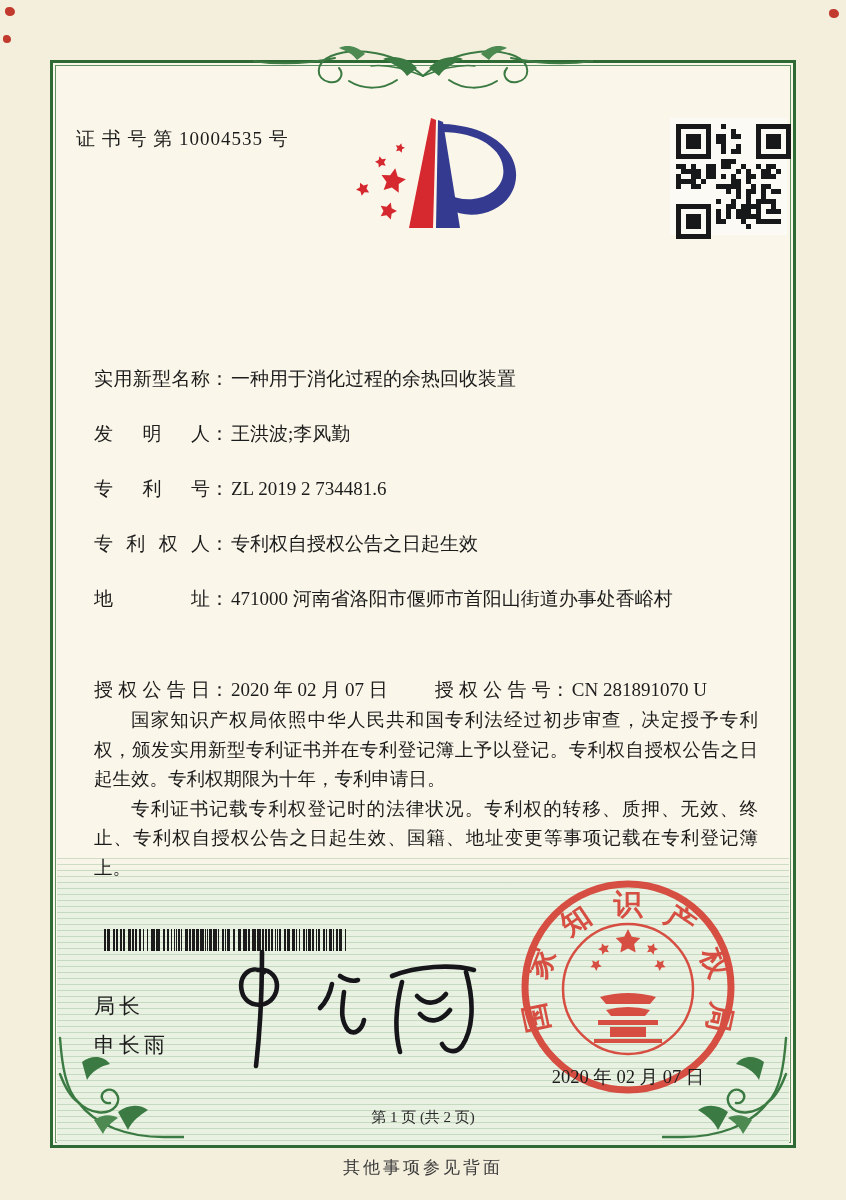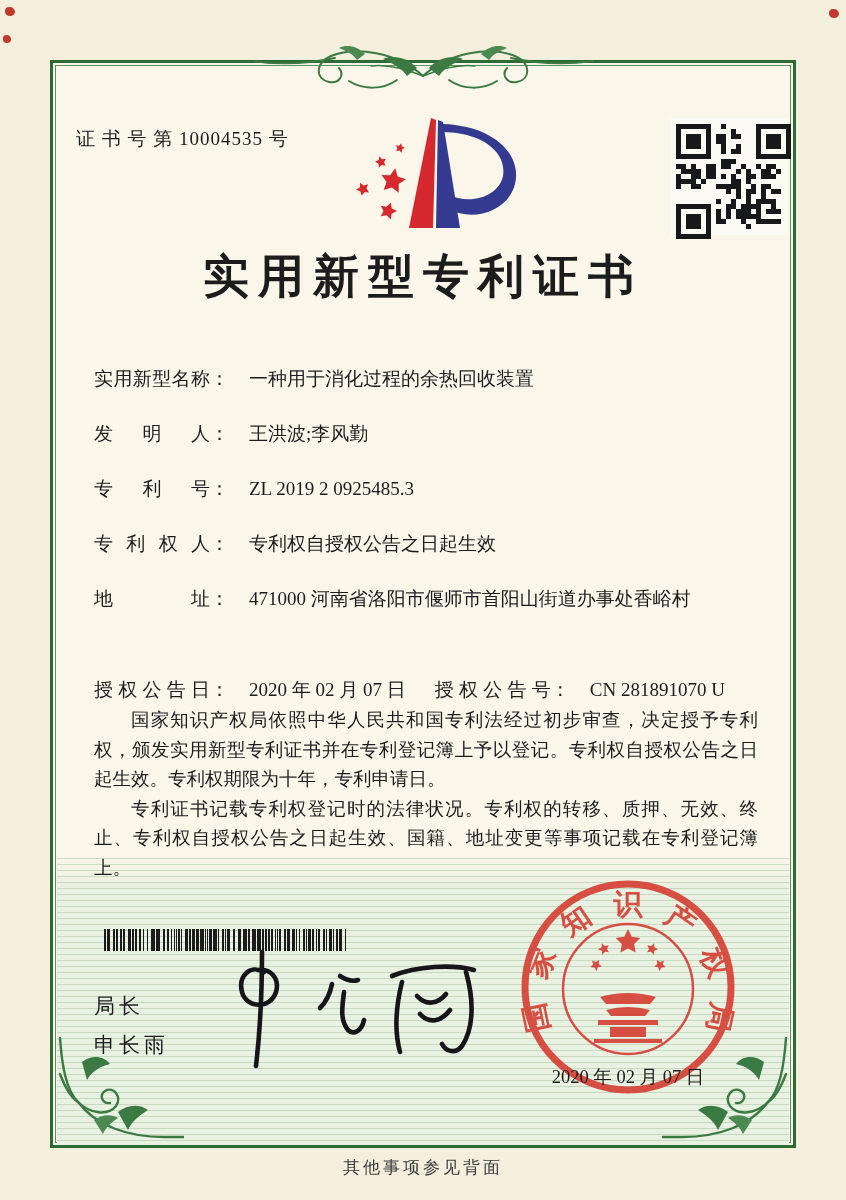--- a/index.html
+++ b/index.html
@@ -19,21 +19,21 @@
   .qr{position:absolute;left:670px;top:118px;width:117px;height:117px;background:#fbfaf4;}
   .qr .m{position:absolute;background:#17181a;}
   .qf{position:absolute;width:35px;height:35px;background:#17181a;}
   .qf::before{content:"";position:absolute;left:5px;top:5px;width:25px;height:25px;background:#fbfaf4;}
   .qf::after{content:"";position:absolute;left:10px;top:10px;width:15px;height:15px;background:#17181a;}
   .title{position:absolute;left:0;right:0;top:246px;margin:0;text-align:center;
          font-size:46px;font-weight:700;letter-spacing:9px;}
   .fields{position:absolute;left:94px;top:366px;width:670px;}
   .frow{height:55px;font-size:19px;}
   .flabel{display:inline-block;width:116px;text-align:justify;text-align-last:justify;vertical-align:top;}
-  .fval{margin-left:20px;}
+  .fval{margin-left:2px;}
   .grant{position:absolute;left:94px;top:677px;font-size:19px;width:670px;}
   .grant .g1{display:inline-block;width:336px;}
   .body-text{position:absolute;left:94px;top:706px;width:664px;font-size:18.5px;
              line-height:29.5px;text-align:justify;}
   .body-text p{margin:0;text-indent:2em;}
   .barcode{position:absolute;left:104px;top:929px;width:246px;height:22px;}
   .barcode .b{position:absolute;top:0;bottom:0;background:#1b1b1b;}
   .signer-title{position:absolute;left:94px;top:992px;font-size:21px;letter-spacing:4px;}
   .signer-name{position:absolute;left:94px;top:1031px;font-size:21px;letter-spacing:4px;}
   .sig{position:absolute;left:212px;top:946px;}
@@ -227,31 +227,30 @@
       <div class="m" style="left: 91px; top: 101px; width: 5px; height: 5px;"></div>
       <div class="m" style="left: 96px; top: 101px; width: 5px; height: 5px;"></div>
       <div class="m" style="left: 101px; top: 101px; width: 5px; height: 5px;"></div>
       <div class="m" style="left: 106px; top: 101px; width: 5px; height: 5px;"></div>
       <div class="m" style="left: 76px; top: 106px; width: 5px; height: 5px;"></div>
       <div class="qf" style="left: 6px; top: 6px;"></div>
       <div class="qf" style="left: 86px; top: 6px;"></div>
       <div class="qf" style="left: 6px; top: 86px;"></div>
     </div>
 
-  <h1 class="title">实用新型专利证书</h1>
 
   <div class="fields">
     <div class="frow">
       <span class="flabel">实用新型名称</span><span>：</span><span class="fval">一种用于消化过程的余热回收装置</span>
     </div>
     <div class="frow">
       <span class="flabel">发明人</span><span>：</span><span class="fval">王洪波;李风勤</span>
     </div>
     <div class="frow">
-      <span class="flabel">专利号</span><span>：</span><span class="fval">ZL 2019 2 0925485.3</span>
+      <span class="flabel">专利号</span><span>：</span><span class="fval">ZL 2019 2 734481.6</span>
     </div>
     <div class="frow">
       <span class="flabel">专利权人</span><span>：</span><span class="fval">专利权自授权公告之日起生效</span>
     </div>
     <div class="frow">
       <span class="flabel">地址</span><span>：</span><span class="fval">471000 河南省洛阳市偃师市首阳山街道办事处香峪村</span>
     </div>
   </div>
 
   <div class="grant">
@@ -380,15 +379,16 @@
           <text x="111" y="38" transform="rotate(0 111 38)" class="seal-ch">识</text>
           <text x="157.97220389154273" y="52.3608439053765" transform="rotate(34 157.97220389154273 52.3608439053765)" class="seal-ch">产</text>
           <text x="188.88344378361015" y="90.5330461530634" transform="rotate(68 188.88344378361015 90.5330461530634)" class="seal-ch">权</text>
           <text x="193.16439846163968" y="139.46458202869178" transform="rotate(102 193.16439846163968 139.46458202869178)" class="seal-ch">局</text>
         </g>
     </g>
   </svg>
 
   <div class="seal-date">2020 年 02 月 07 日</div>
 
+  <div class="page-ind">第 1 页 (共 2 页)</div>
   <div class="back-note">其他事项参见背面</div>
 
 </div>
 
 </body></html>

